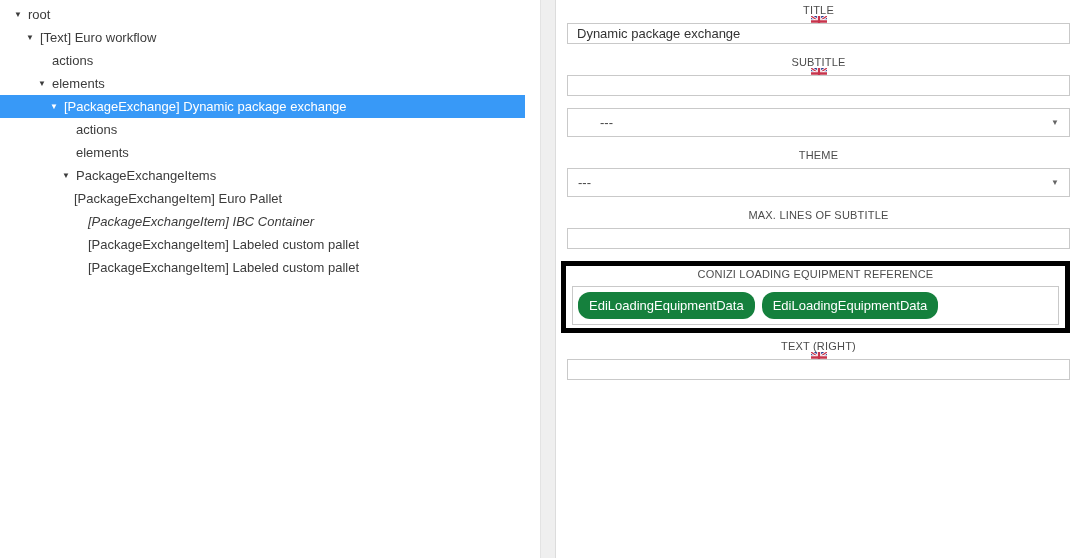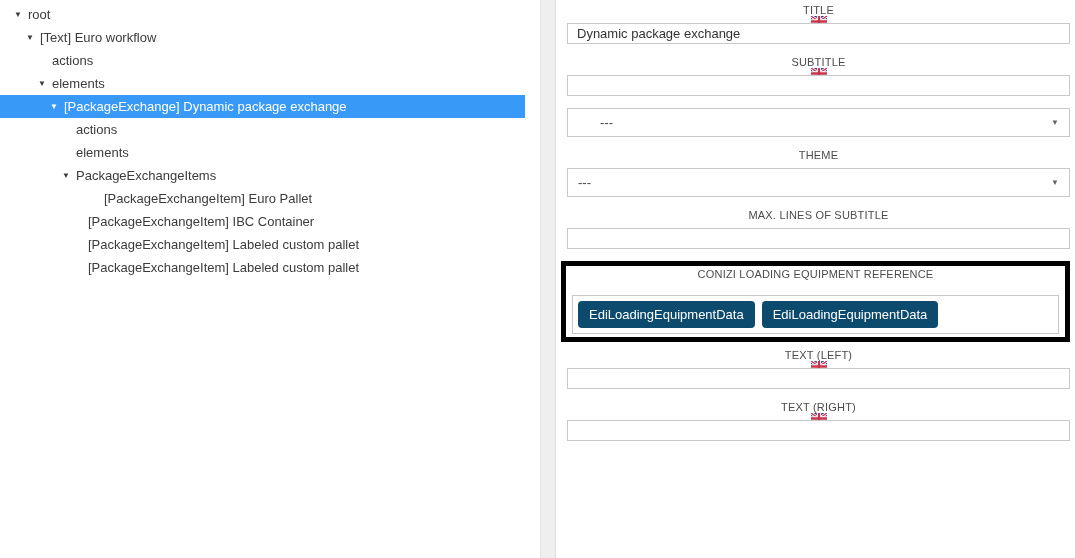--- a/index.html
+++ b/index.html
@@ -75,31 +75,31 @@
   .select .select-value.indented { padding-left: 22px; }
   .caret { font-size: 8px; color: #666666; }
 
   
   .field.conizi {
     border: 5px solid #000000;
     margin-left: -6px;
     padding: 2px 6px 3px 6px;
     margin-bottom: 7px;
   }
-  .field.conizi .field-head { margin-bottom: 13px; text-align: right; }
+  .field.conizi .field-head { margin-bottom: 4px; text-align: right; }
   .btn-box {
     border: 1px solid #c9c9c9; background: #ffffff;
     padding: 5px;
     display: flex; gap: 7px;
   }
   .blue-btn {
-    background: #0c4a6e; color: #ffffff;
+    background: #15803d; color: #ffffff;
     font-size: 13px; line-height: 17px;
     padding: 5px 11px;
-    border: 0; border-radius: 4px;
+    border: 0; border-radius: 12px;
     font-family: "Liberation Sans", sans-serif;
     cursor: pointer;
     white-space: nowrap;
   }
 </style>
 </head>
 <body>
 
 <div class="tree" id="tree">
     <div class="tree-row" style="padding-left: 14px;">
@@ -127,25 +127,25 @@
       <span class="tree-label">actions</span>
     </div>
     <div class="tree-row" style="padding-left: 62px;">
       <span class="tree-arrow hidden">▼</span>
       <span class="tree-label">elements</span>
     </div>
     <div class="tree-row" style="padding-left: 62px;">
       <span class="tree-arrow">▼</span>
       <span class="tree-label">PackageExchangeItems</span>
     </div>
-    <div class="tree-row" style="padding-left: 78px; margin-left: 12px;">
+    <div class="tree-row" style="padding-left: 60px;">
       <span class="tree-arrow hidden">▼</span>
       <span class="tree-label">[PackageExchangeItem] Euro Pallet</span>
     </div>
-    <div class="tree-row" style="padding-left: 74px;">
+    <div class="tree-row" style="padding-left: 74px; font-style: italic;">
       <span class="tree-arrow hidden">▼</span>
       <span class="tree-label">[PackageExchangeItem] IBC Container</span>
     </div>
     <div class="tree-row" style="padding-left: 74px;">
       <span class="tree-arrow hidden">▼</span>
       <span class="tree-label">[PackageExchangeItem] Labeled custom pallet</span>
     </div>
     <div class="tree-row" style="padding-left: 74px;">
       <span class="tree-arrow hidden">▼</span>
       <span class="tree-label">[PackageExchangeItem] Labeled custom pallet</span>
@@ -198,32 +198,20 @@
     <div class="field conizi">
       <div class="field-head">
         <span class="field-label">CONIZI LOADING EQUIPMENT REFERENCE</span>
       </div>
       <div class="btn-box">
         <button class="blue-btn">EdiLoadingEquipmentData</button>
         <button class="blue-btn">EdiLoadingEquipmentData</button>
       </div>
     </div>
     <div class="field"><div class="field-head">
-        <span class="field-label">TEXT (LEFT)</span>
-        <span class="flag">
-          <svg width="16" height="11" viewBox="0 0 48 33">
-            <rect width="48" height="33" fill="#2b3b8f"></rect>
-            <path d="M0,0 L48,33 M48,0 L0,33" stroke="#ffffff" stroke-width="9"></path>
-            <path d="M0,0 L48,33 M48,0 L0,33" stroke="#c7344c" stroke-width="4"></path>
-            <path d="M24,0 V33 M0,16.5 H48" stroke="#ffffff" stroke-width="13"></path>
-            <path d="M24,0 V33 M0,16.5 H48" stroke="#c7344c" stroke-width="7"></path>
-          </svg>
-        </span>
-      </div><input class="text-input" type="text" value="" style=""></div>
-    <div class="field"><div class="field-head">
         <span class="field-label">TEXT (RIGHT)</span>
         <span class="flag">
           <svg width="16" height="11" viewBox="0 0 48 33">
             <rect width="48" height="33" fill="#2b3b8f"></rect>
             <path d="M0,0 L48,33 M48,0 L0,33" stroke="#ffffff" stroke-width="9"></path>
             <path d="M0,0 L48,33 M48,0 L0,33" stroke="#c7344c" stroke-width="4"></path>
             <path d="M24,0 V33 M0,16.5 H48" stroke="#ffffff" stroke-width="13"></path>
             <path d="M24,0 V33 M0,16.5 H48" stroke="#c7344c" stroke-width="7"></path>
           </svg>
         </span>

